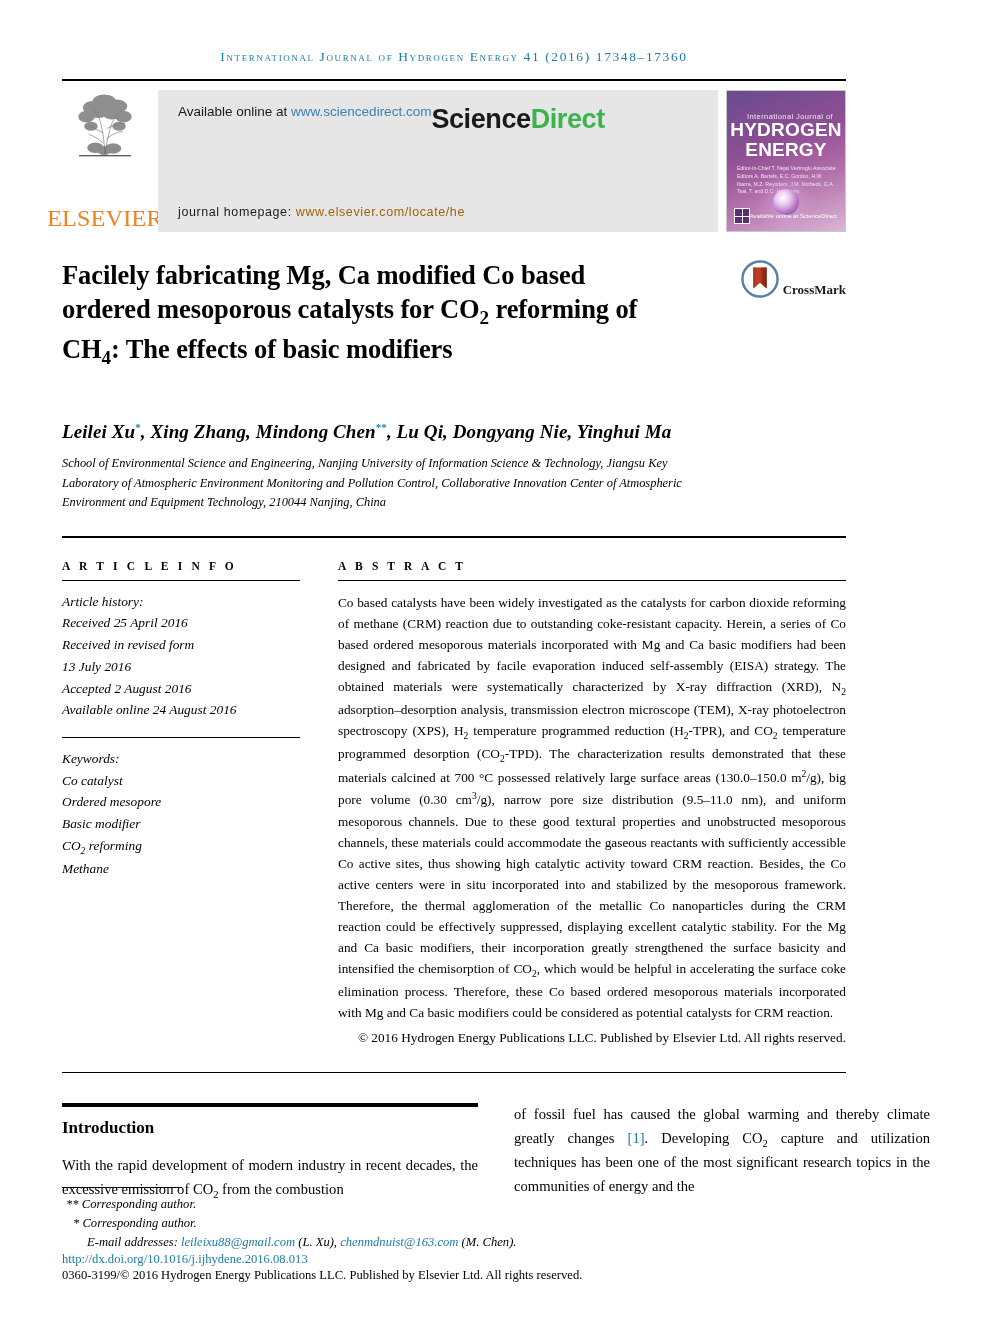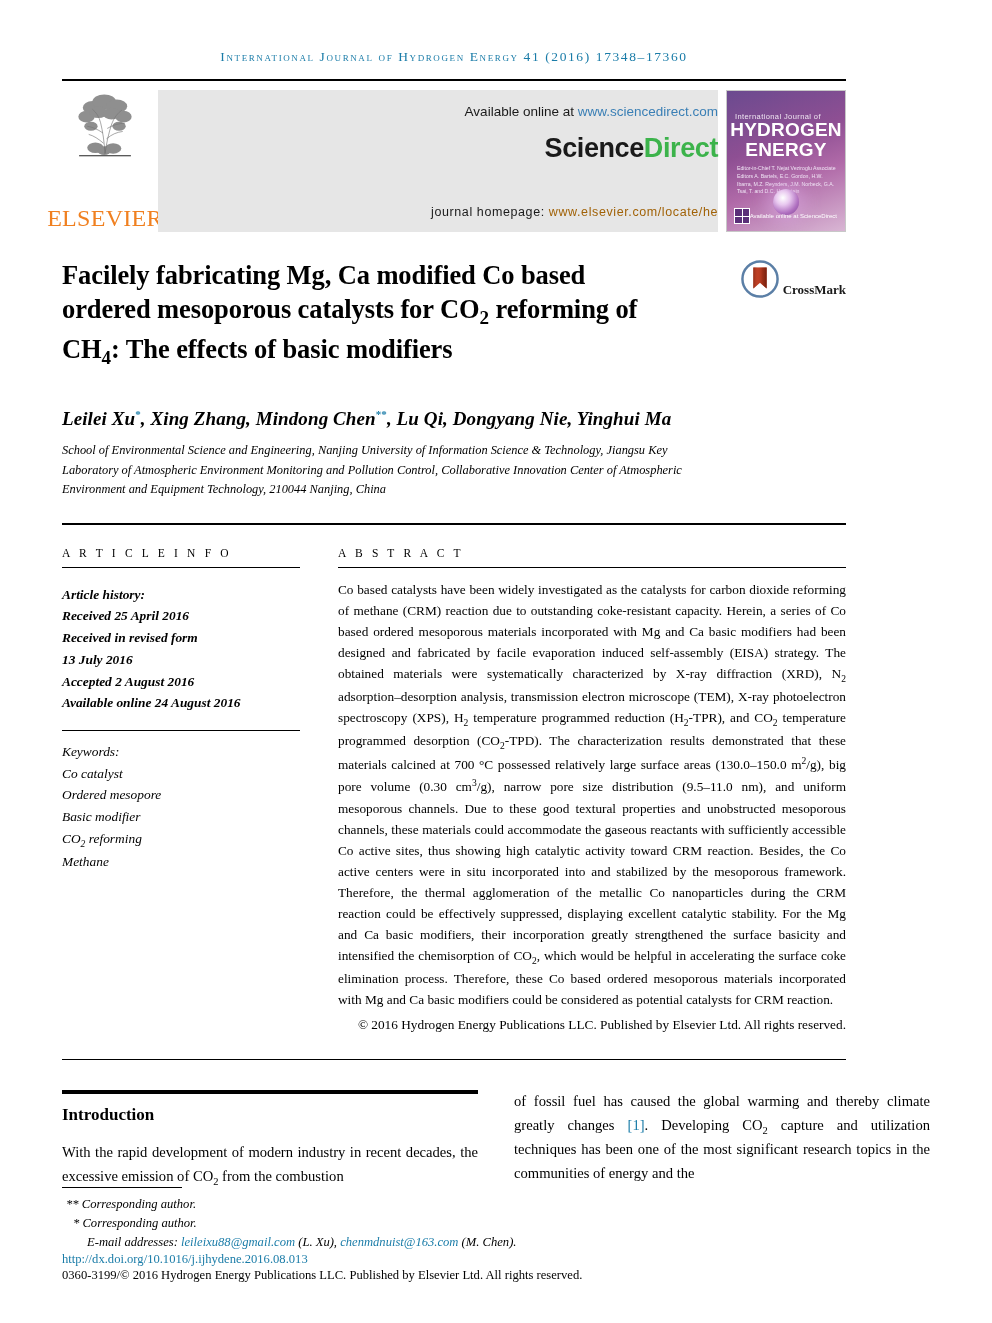--- a/index.html
+++ b/index.html
@@ -66,22 +66,23 @@
     color: #f08020;
     line-height: 1;
     margin-bottom: 2px;
   }
   .sd-panel {
     flex: 1 1 auto;
     background: #e6e6e6;
     margin: 0 8px 0 4px;
     position: relative;
     display: flex;
-    flex-direction: column;
-    align-items: flex-end;
+    flex-direction: row;
+    align-items: flex-start;
+    padding-left: 20px;
   }
   .avail-line {
     margin-top: 14px;
     font-family: "Liberation Sans", sans-serif;
     font-size: 13.5px;
     color: #1a1a1a;
   }
   .avail-line a { color: #3a7fb5; text-decoration: none; }
   .sd-logo {
     margin-top: 14px;
@@ -106,21 +107,21 @@
     flex: 0 0 120px;
     border: 1px solid #c8c8c8;
     box-sizing: border-box;
     position: relative;
     overflow: hidden;
     background: linear-gradient(160deg,#6b4a8f 0%, #8e4f93 38%, #b06aa8 62%, #d9b6d4 100%);
   }
   .cover-inner { position:absolute; inset:0; }
   .cover-topline {
     position:absolute; top:21px; left:8px; right:0;
-    text-align:left;
+    text-align:center;
     font-family:"Liberation Sans", sans-serif;
     font-size:7.5px; color:#efe6f2; letter-spacing:0.4px;
   }
   .cover-big {
     position:absolute; left:0; right:0;
     text-align:center;
     font-family:"Liberation Sans", sans-serif;
     font-weight:bold;
     color:#ffffff;
     letter-spacing:0.2px;
@@ -180,21 +181,21 @@
   .cm-text {
     font-family: "Liberation Serif", serif;
     font-weight: bold;
     font-size: 13px;
     margin-left: 4px;
     color: #1a1a1a;
   }
 
   
   .authors {
-    margin-top: 37px;
+    margin-top: 50px;
     font-family: "Liberation Serif", serif;
     font-style: italic;
     font-weight: bold;
     font-size: 19px;
     letter-spacing: 0.1px;
   }
   .authors sup { color: #1a7ca8; font-size: 11px; font-style: normal; }
   .affiliation {
     margin-top: 11px;
     font-family: "Liberation Serif", serif;
@@ -210,32 +211,31 @@
     margin-top: 23px;
   }
   .info-abstract {
     display: flex;
     margin-top: 22px;
   }
   .col-info { width: 238px; flex: 0 0 238px; margin-right: 38px; }
   .col-abstract { flex: 1 1 auto; }
   .sec-label {
     font-family: "Liberation Serif", serif;
-    font-weight: normal;
+    font-weight: bold;
     font-size: 11.5px;
     letter-spacing: 3.2px;
   }
   .sec-rule { border-top: 1.8px solid #000; margin-top: 8px; }
   .info-body {
-    margin-top: 16px;
+    margin-top: 10px;
     font-family: "Liberation Serif", serif;
     font-style: italic;
     font-size: 13.4px;
     line-height: 1.62;
-    font-weight: bold;
   }
   .kw-rule { border-top: 1.2px solid #000; margin-top: 16px; }
   .kw-body {
     margin-top: 10px;
     font-family: "Liberation Serif", serif;
     font-style: italic;
     font-size: 13.4px;
     line-height: 1.62;
   }
   .abstract-body {

